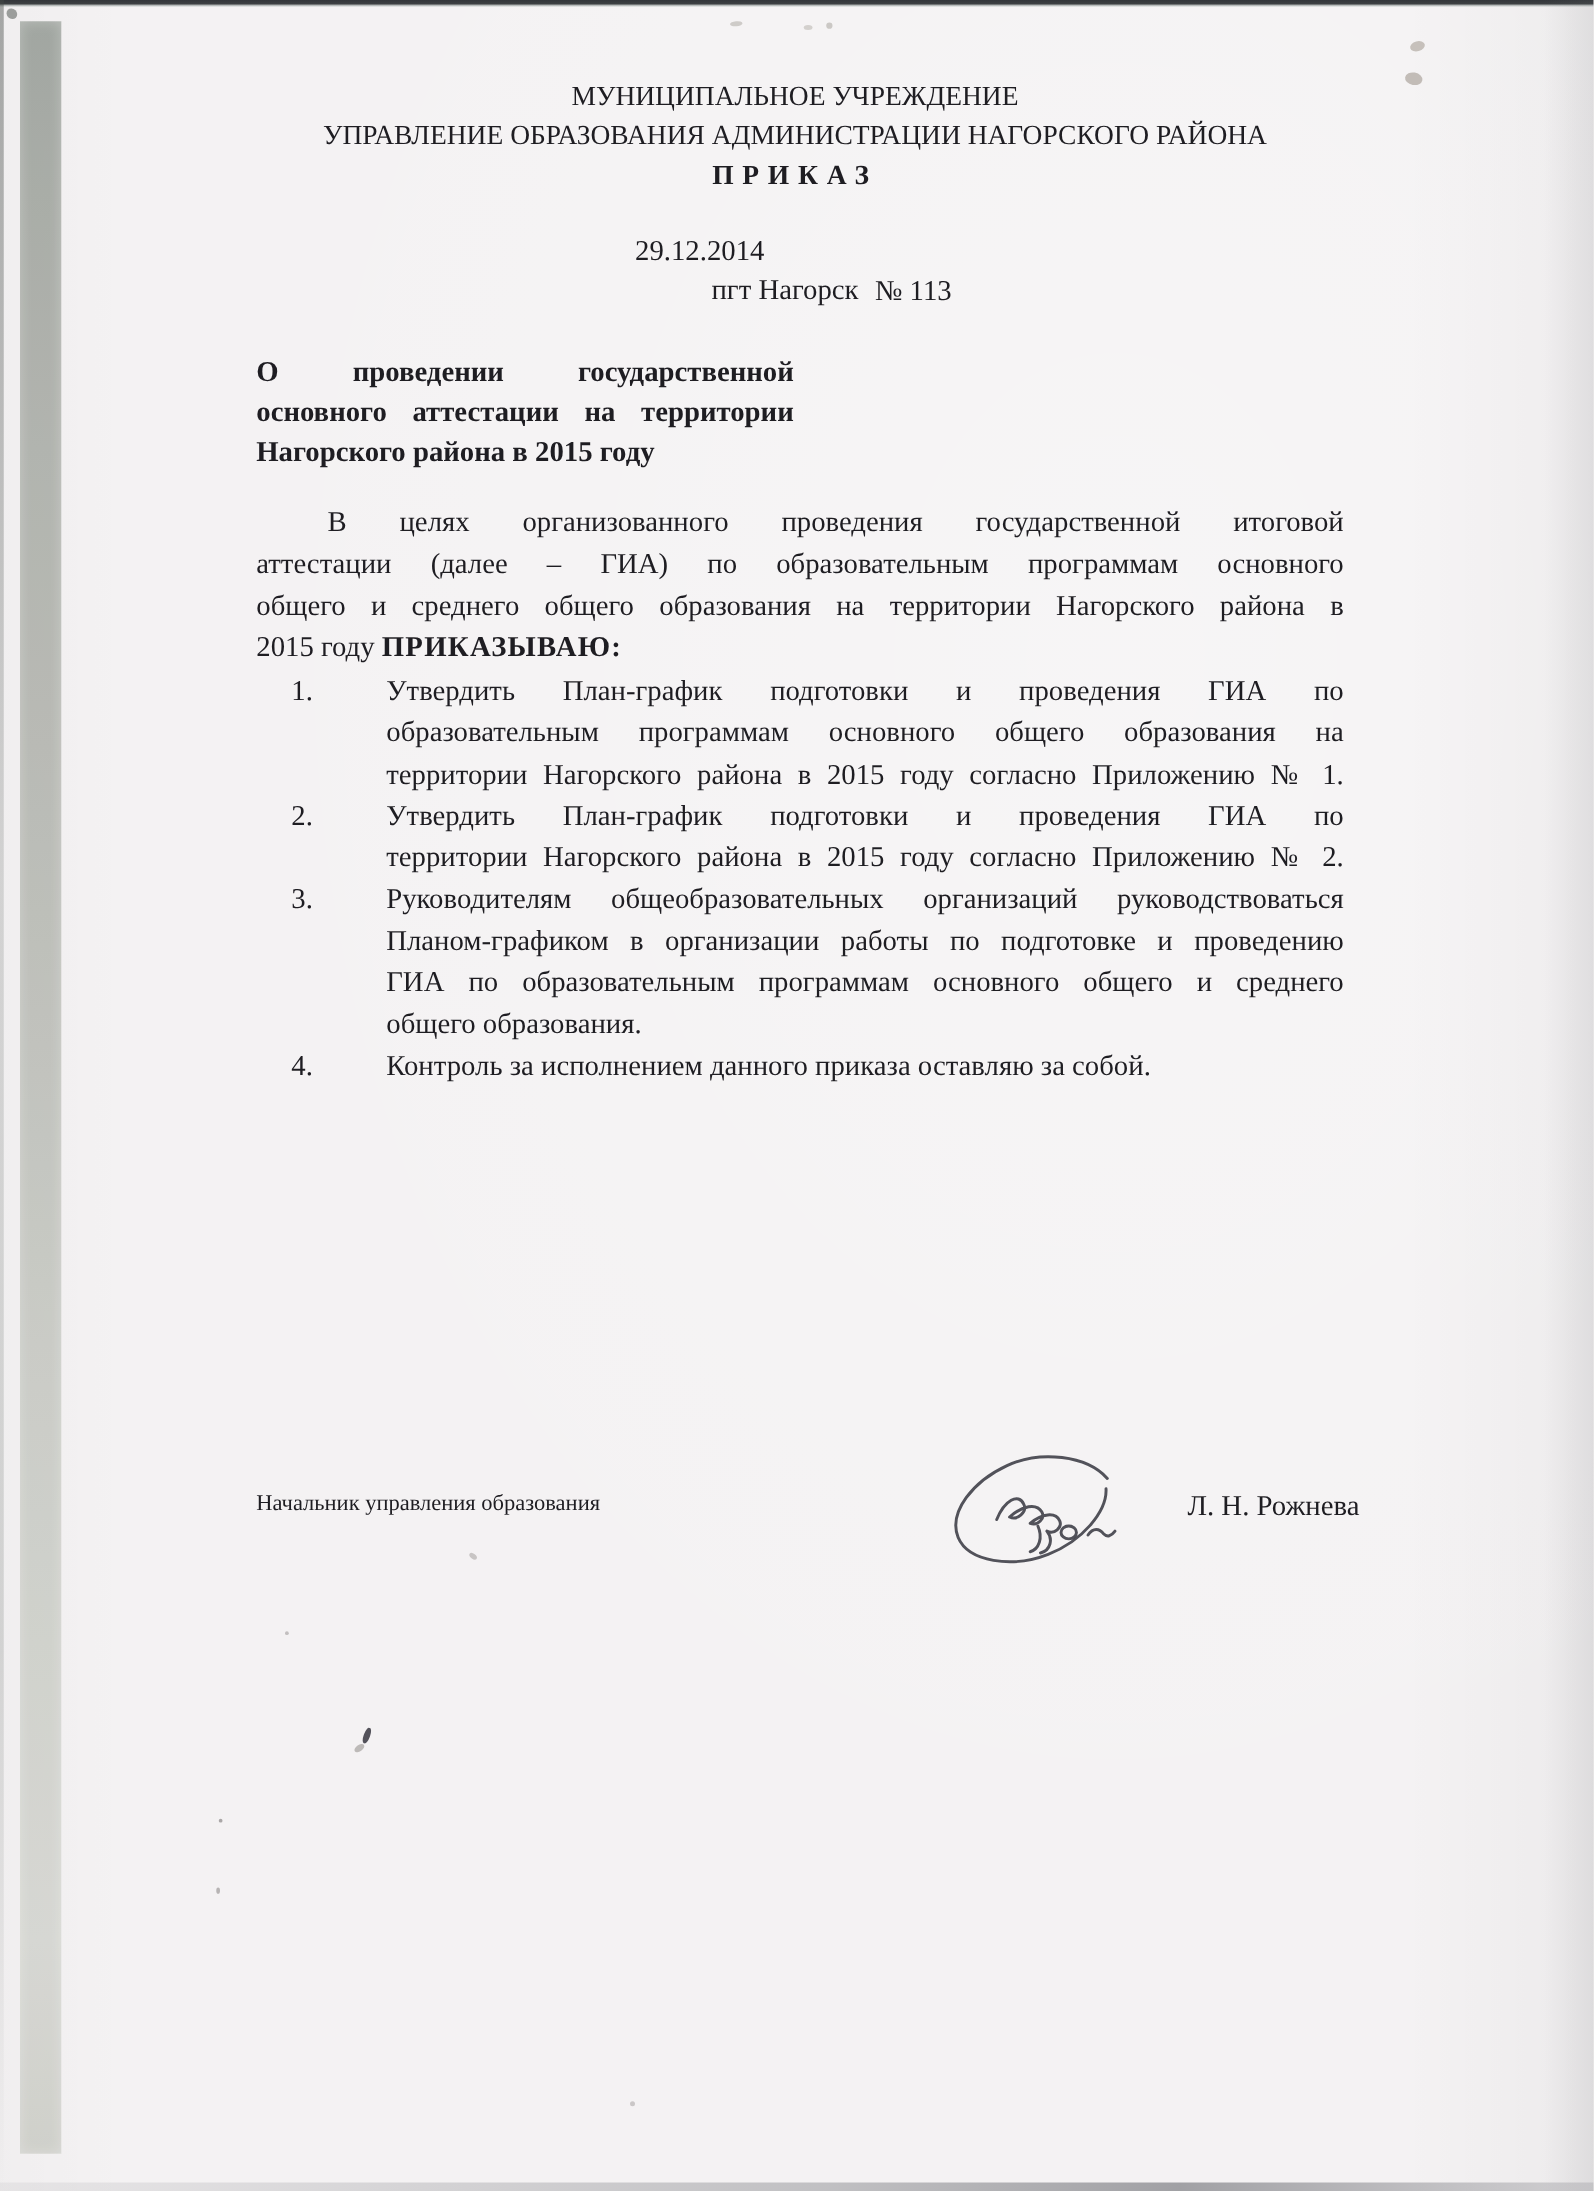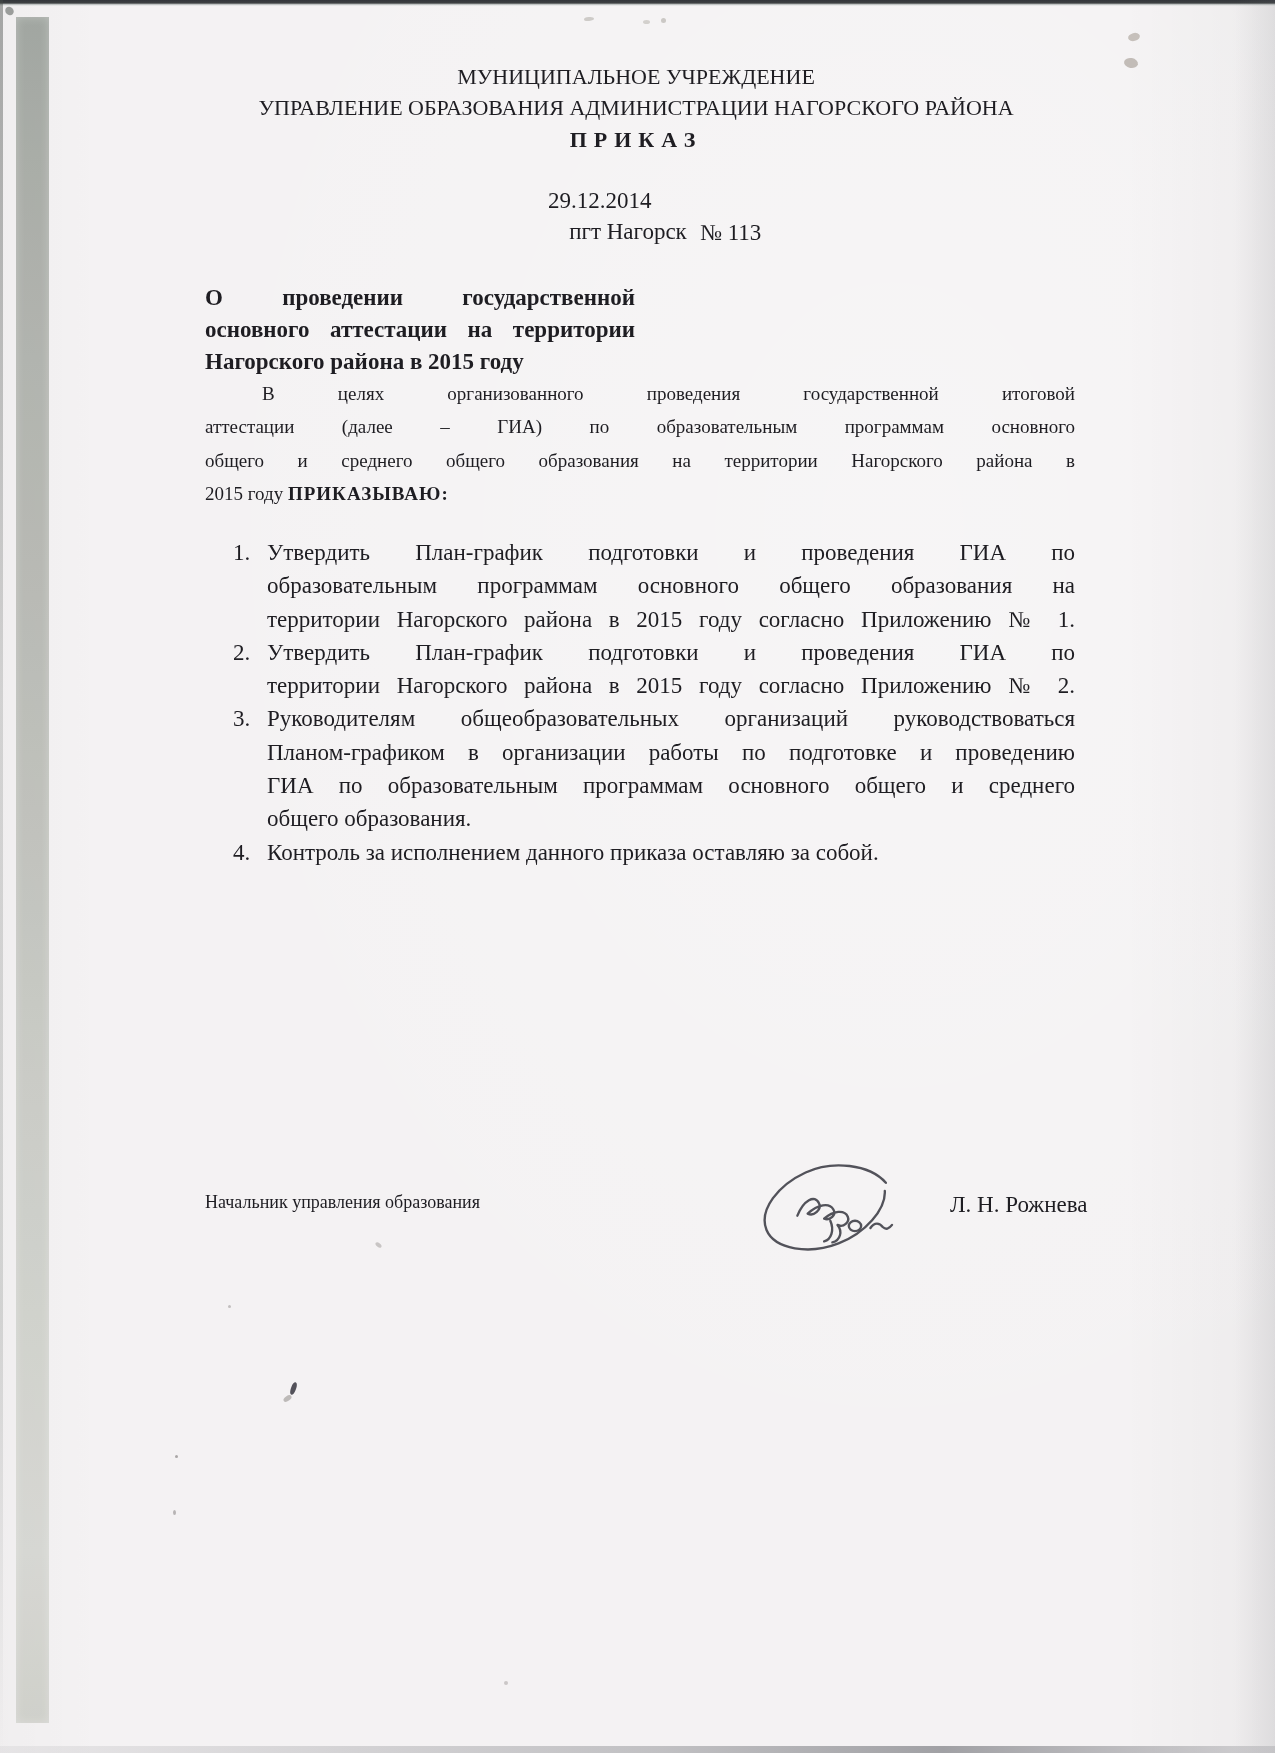--- a/index.html
+++ b/index.html
@@ -31,30 +31,30 @@
   .right-shade{position:absolute;right:0;top:0;width:40px;height:100%;
     background:linear-gradient(to right,rgba(0,0,0,0),rgba(110,112,118,0.12));}
   .bottom-edge{position:absolute;bottom:0;left:0;right:0;height:7px;
     background:linear-gradient(to right,rgba(150,150,155,0.12),rgba(115,117,122,0.4) 52%,rgba(92,94,100,0.55) 74%,rgba(140,140,146,0.3));}
   .speck{position:absolute;border-radius:50%;}
   
   .abs{position:absolute;}
   .h1{top:64px;left:0;width:1272px;text-align:center;font-size:22px;}
   .h2{top:95px;left:0;width:1272px;text-align:center;font-size:22px;}
   .h3{top:127px;left:0;width:1272px;text-align:center;font-size:22px;font-weight:bold;letter-spacing:7px;}
-  .date{top:188px;left:508px;font-size:23px;margin-left:40px;}
+  .date{top:188px;left:508px;font-size:23px;}
   .num{top:188px;left:700px;font-size:23px;margin-top:32px;}
   .place{top:219px;left:0;width:1256px;text-align:center;font-size:23px;}
   .subject{top:282px;left:205px;width:430px;font-size:23px;font-weight:bold;line-height:32px;}
-  .para{top:377px;left:205px;width:870px;font-size:19px;line-height:33.4px;}
+  .para{top:401px;left:205px;width:870px;font-size:23px;line-height:33.4px;}
   .para .indent{text-indent:57px;}
   .items{top:536px;left:233px;width:842px;font-size:23px;line-height:33.3px;}
   .item{display:flex;align-items:flex-start;}
   .item .no{width:34px;flex:none;}
-  .item .content{width:808px;}
+  .item .content{width:808px;margin-left:42px;}
   .tl{display:block;}
   .jl{text-align:justify;text-align-last:justify;-moz-text-align-last:justify;text-justify:inter-word;}
   .sig-position{top:1192px;left:205px;font-size:18px;}
   .sig-name{top:1192px;left:950px;font-size:23px;}
   .signature-svg{position:absolute;top:1156px;left:750px;width:175px;height:108px;}
   .signature-svg path{fill:none;stroke:#3b3b44;stroke-width:2.3;stroke-linecap:round;stroke-linejoin:round;opacity:.88;}
   b{font-weight:bold;letter-spacing:1px;}
 </style>
 </head>
 <body>

